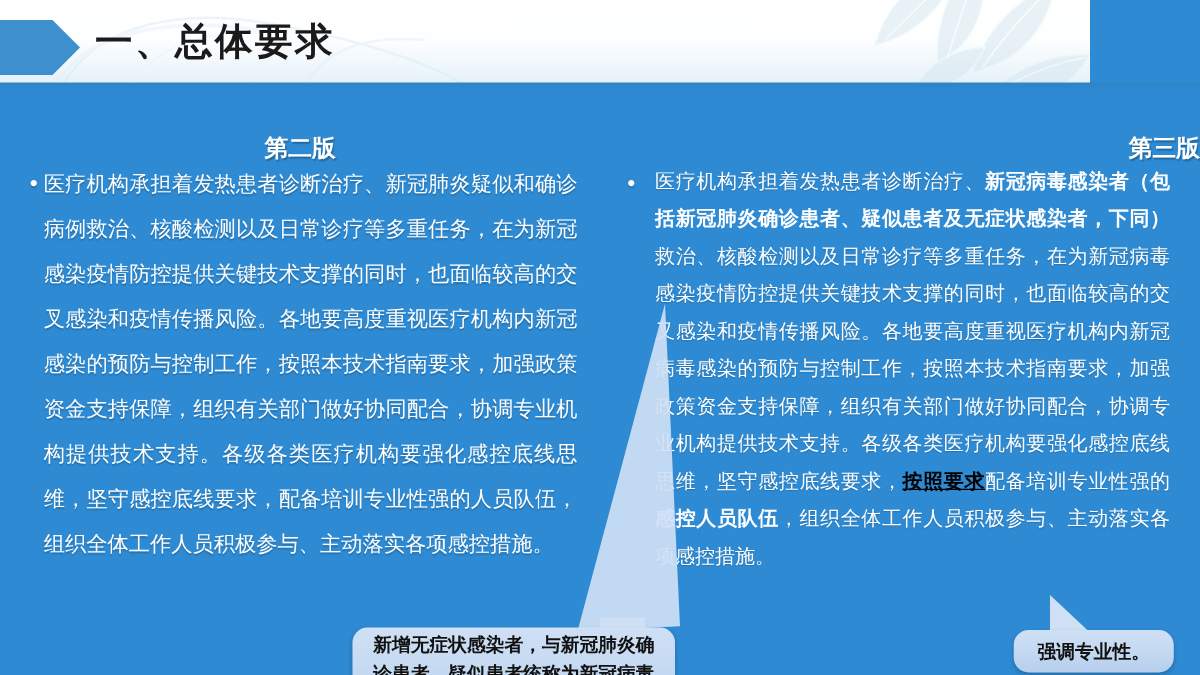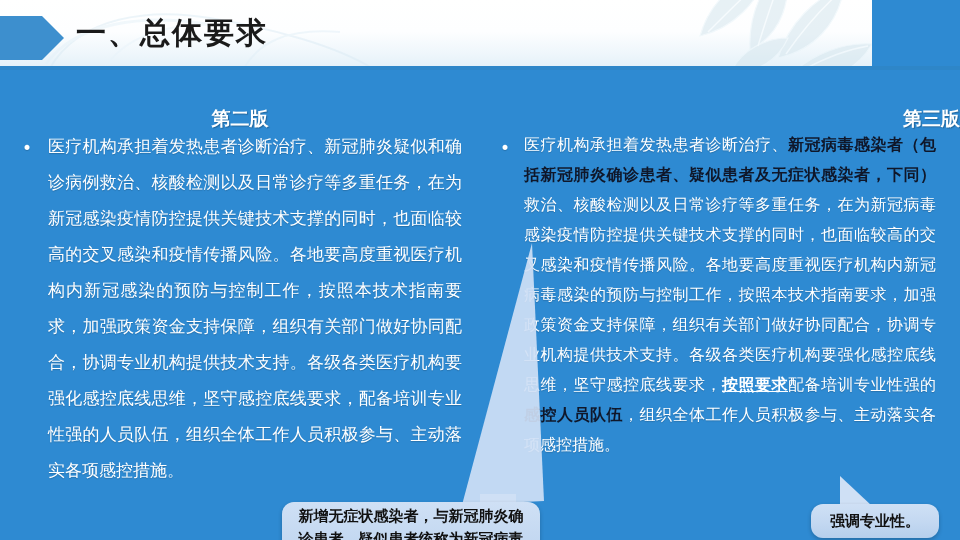--- a/index.html
+++ b/index.html
@@ -63,31 +63,31 @@
   .para .bullet{
     position:absolute;left:0;top:0;font-size:17px;line-height:36px;color:#fff;
   }
   .para .txt{display:block;}
 
   .para-left{
     left:22px;top:60px;width:440px;
     font-size:17px;line-height:36px;
     text-shadow:0 1px 1px rgba(0,0,0,.18);
   }
-  .para-left .txt{margin-left:26px;font-family:Liberation Mono, monospace;}
+  .para-left .txt{margin-left:13px;}
 
   .para-right{
     left:500px;top:60px;width:436px;
     font-size:16px;line-height:30px;
     text-shadow:0 1px 1px rgba(0,0,0,.18);
   }
   .para-right .txt{margin-left:24px;}
 
-  .red{color:#0f172a;font-weight:bold;text-shadow:none;}
-  .red-u{color:#ffffff;font-weight:bold;text-decoration:underline;text-shadow:none;}
+  .red{color:#ffffff;font-weight:bold;text-shadow:none;}
+  .red-u{color:#000000;font-weight:bold;text-decoration:underline;text-shadow:none;}
 
   
   .callout{
     position:absolute;
     background:linear-gradient(180deg,#cfe0f5 0%,#c3d8f1 55%,#b6cfec 100%);
     border-radius:12px;
     box-shadow:0 2px 4px rgba(0,0,0,.22);
     color:#111;
     font-family:"DejaVu Sans","Liberation Sans",sans-serif;
     font-weight:bold;

